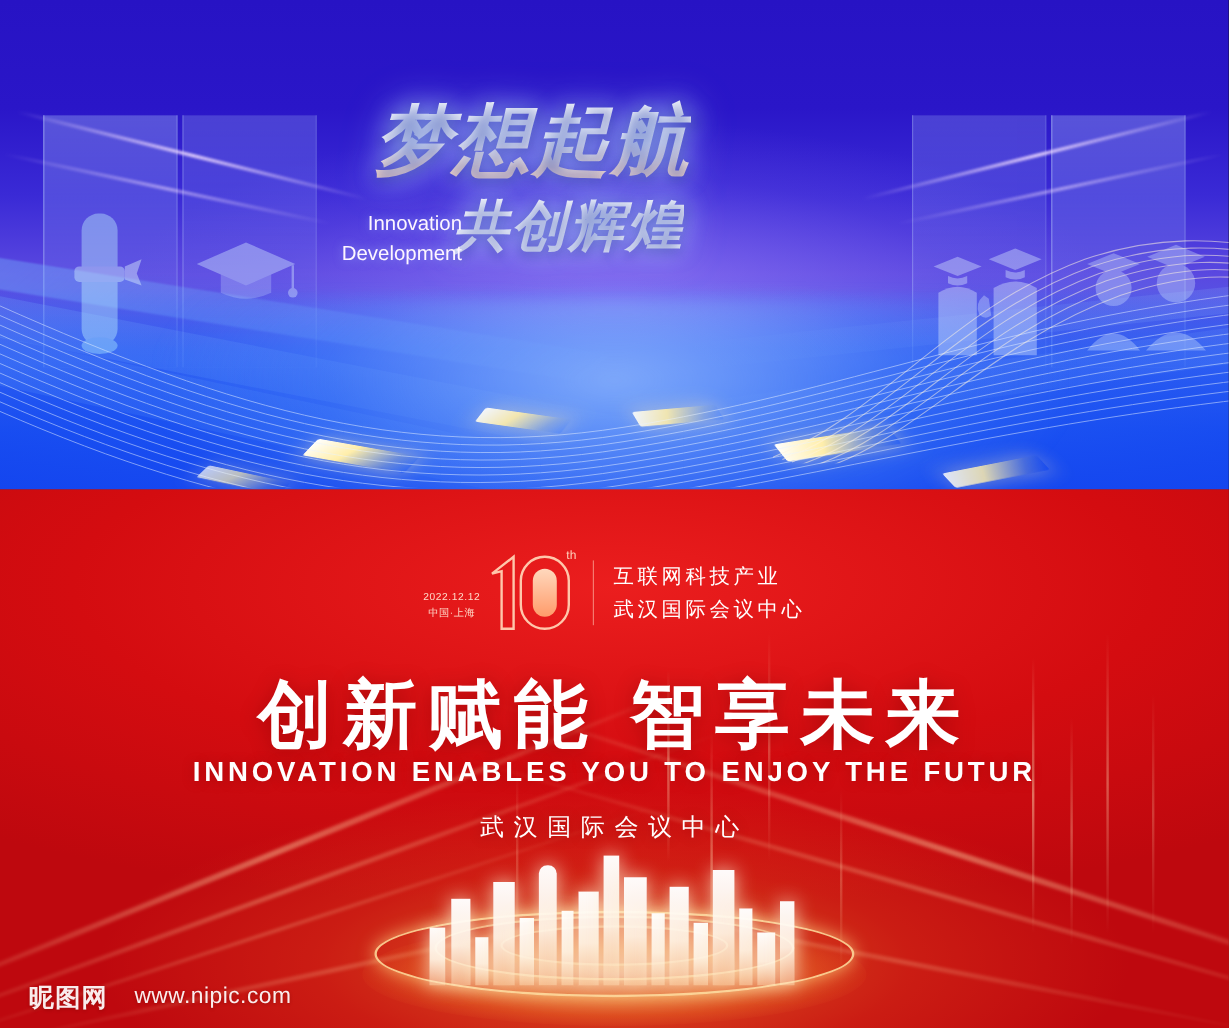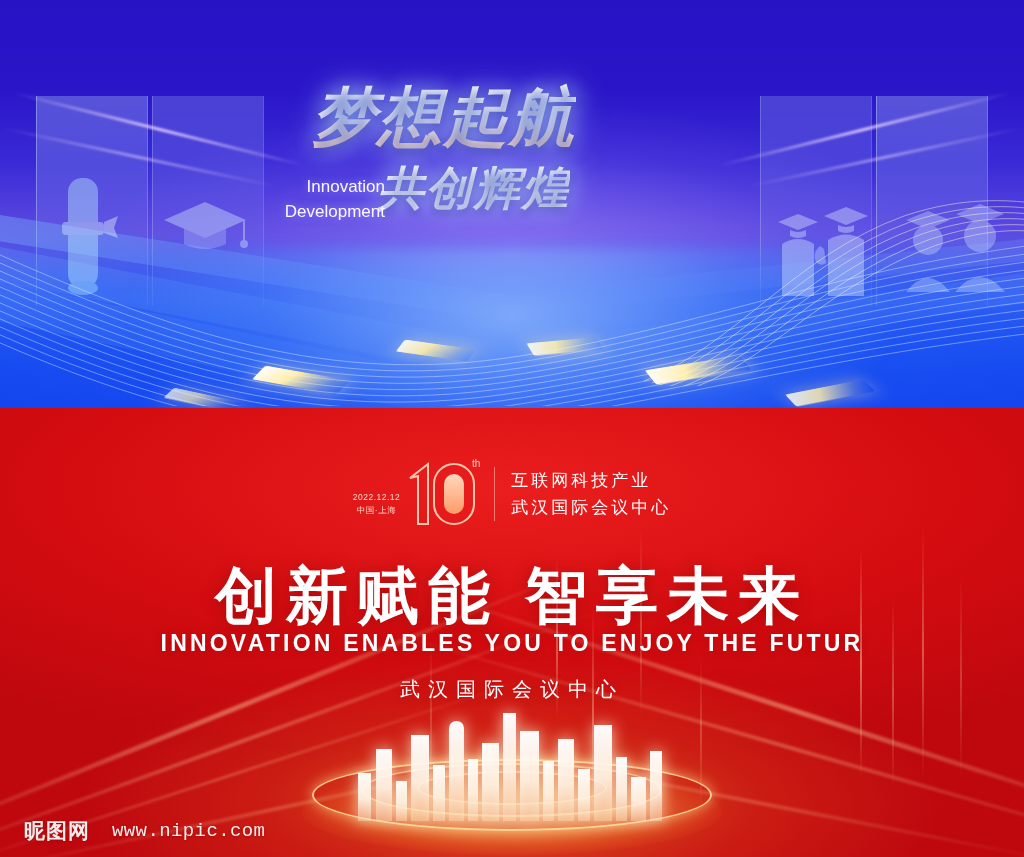--- a/index.html
+++ b/index.html
@@ -188,21 +188,21 @@
     color:#fff; font-size:20px; letter-spacing:8px;
     text-shadow:0 1px 10px rgba(130,0,0,.45);
     white-space:nowrap;
   }
 
   
   .wm-left{ position:absolute; left:24px; bottom:12px; display:flex; align-items:center; gap:22px;
             color:#fff; opacity:.92; }
   .wm-cn{ font-size:21px; font-weight:bold; letter-spacing:1px;
           text-shadow:0 1px 3px rgba(120,10,0,.55); }
-  .wm-url{ font-size:19px; letter-spacing:.4px; font-family:Liberation Mono, monospace;
+  .wm-url{ font-size:19px; letter-spacing:.4px; font-family:Liberation Sans, sans-serif;
            text-shadow:0 1px 3px rgba(120,10,0,.55); }
   .wm-right{ position:absolute; right:0px; bottom:18px; padding:3px 10px;
              background:rgba(255,255,255,.14);
              color:#fff; font-size:13px; letter-spacing:.2px; white-space:nowrap;
              font-family:"DejaVu Sans", sans-serif; }
 </style>
 </head>
 <body>
 
 <div id="stage">

